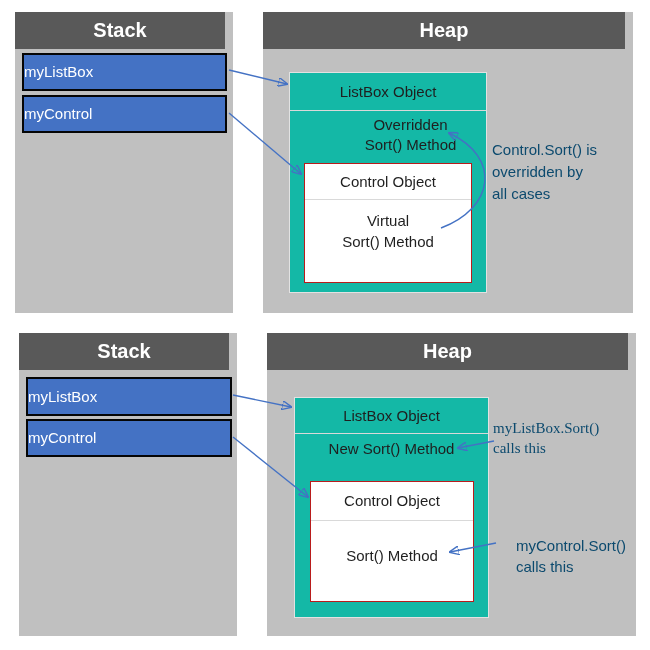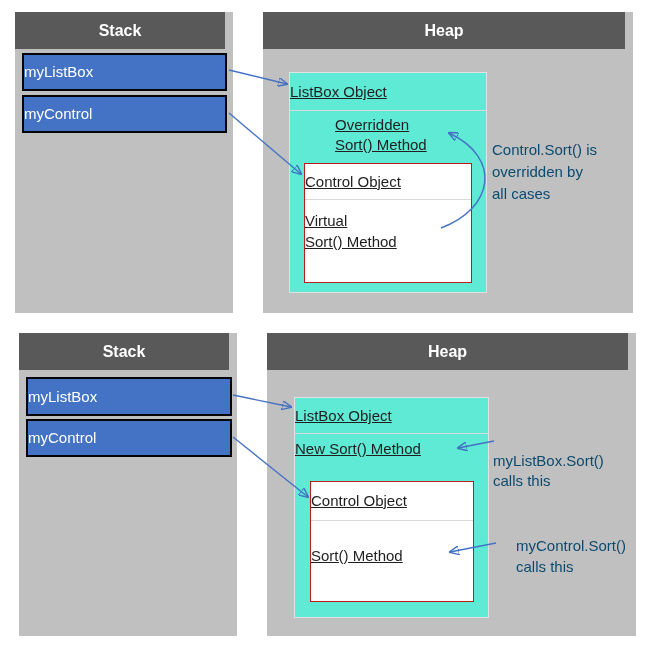--- a/index.html
+++ b/index.html
@@ -3,29 +3,29 @@
 <meta charset="utf-8">
 <style>
   html,body{margin:0;padding:0;}
   body{
     width:650px;height:650px;position:relative;background:#ffffff;
     font-family:"Liberation Sans", sans-serif;overflow:hidden;
   }
   .panel{position:absolute;background:#c0c0c0;}
   .panel-header{
     position:absolute;top:0;left:0;right:8px;height:37px;background:#595959;
-    color:#ffffff;font-weight:bold;font-size:16px;text-align:center;line-height:37px;
+    color:#ffffff;font-weight:bold;font-size:20px;text-align:center;line-height:37px;
   }
   .stack-var{
     position:absolute;left:7px;background:#4472c4;border:2px solid #050505;
     box-sizing:border-box;color:#ffffff;font-size:15px;
   }
   .obj-box{
-    position:absolute;background:#5eead4;border:1px solid #e2e2e2;
-    box-sizing:border-box;color:#1f1f1f;font-size:15px;text-align:left;text-decoration:underline;
+    position:absolute;background:#14b8a6;border:1px solid #e2e2e2;
+    box-sizing:border-box;color:#1f1f1f;font-size:15px;text-align:center;
   }
   .obj-row{border-bottom:1px solid #d9d9d9;}
   .inner-box{
     background:#ffffff;border:1px solid #b91c1c;box-sizing:border-box;
   }
   .annotation{
     position:absolute;color:#0c4a6e;font-size:15px;text-align:left;
   }
   #arrow-layer{position:absolute;left:0;top:0;pointer-events:none;}
   #arrow-layer path{stroke:#4472c4;stroke-width:1.4;fill:none;}
@@ -76,21 +76,21 @@
   <div class="obj-box" style="left:27px;top:64px;width:195px;height:221px;">
     <div class="obj-row" style="height:35px;line-height:35px;">ListBox Object</div>
     <div style="height:30px;line-height:30px;">New Sort() Method</div>
     <div class="inner-box" style="margin:17px 0 0 15px;width:164px;height:121px;">
       <div class="obj-row" style="height:38px;line-height:38px;">Control Object</div>
       <div style="padding-top:24px;line-height:21px;">Sort() Method</div>
     </div>
   </div>
 </div>
 
-<div class="annotation" style="left:493px;top:451px;width:132px;line-height:20px;">
+<div class="annotation" style="left:493px;top:418px;width:132px;line-height:20px;font-family:Liberation Serif, serif;">
   <div>myListBox.Sort()</div>
   <div>calls this</div>
 </div>
 
 <div class="annotation" style="left:516px;top:535px;width:132px;line-height:21px;">
   <div>myControl.Sort()</div>
   <div>calls this</div>
 </div>
 
 <svg id="arrow-layer" width="650" height="650" viewBox="0 0 650 650">

